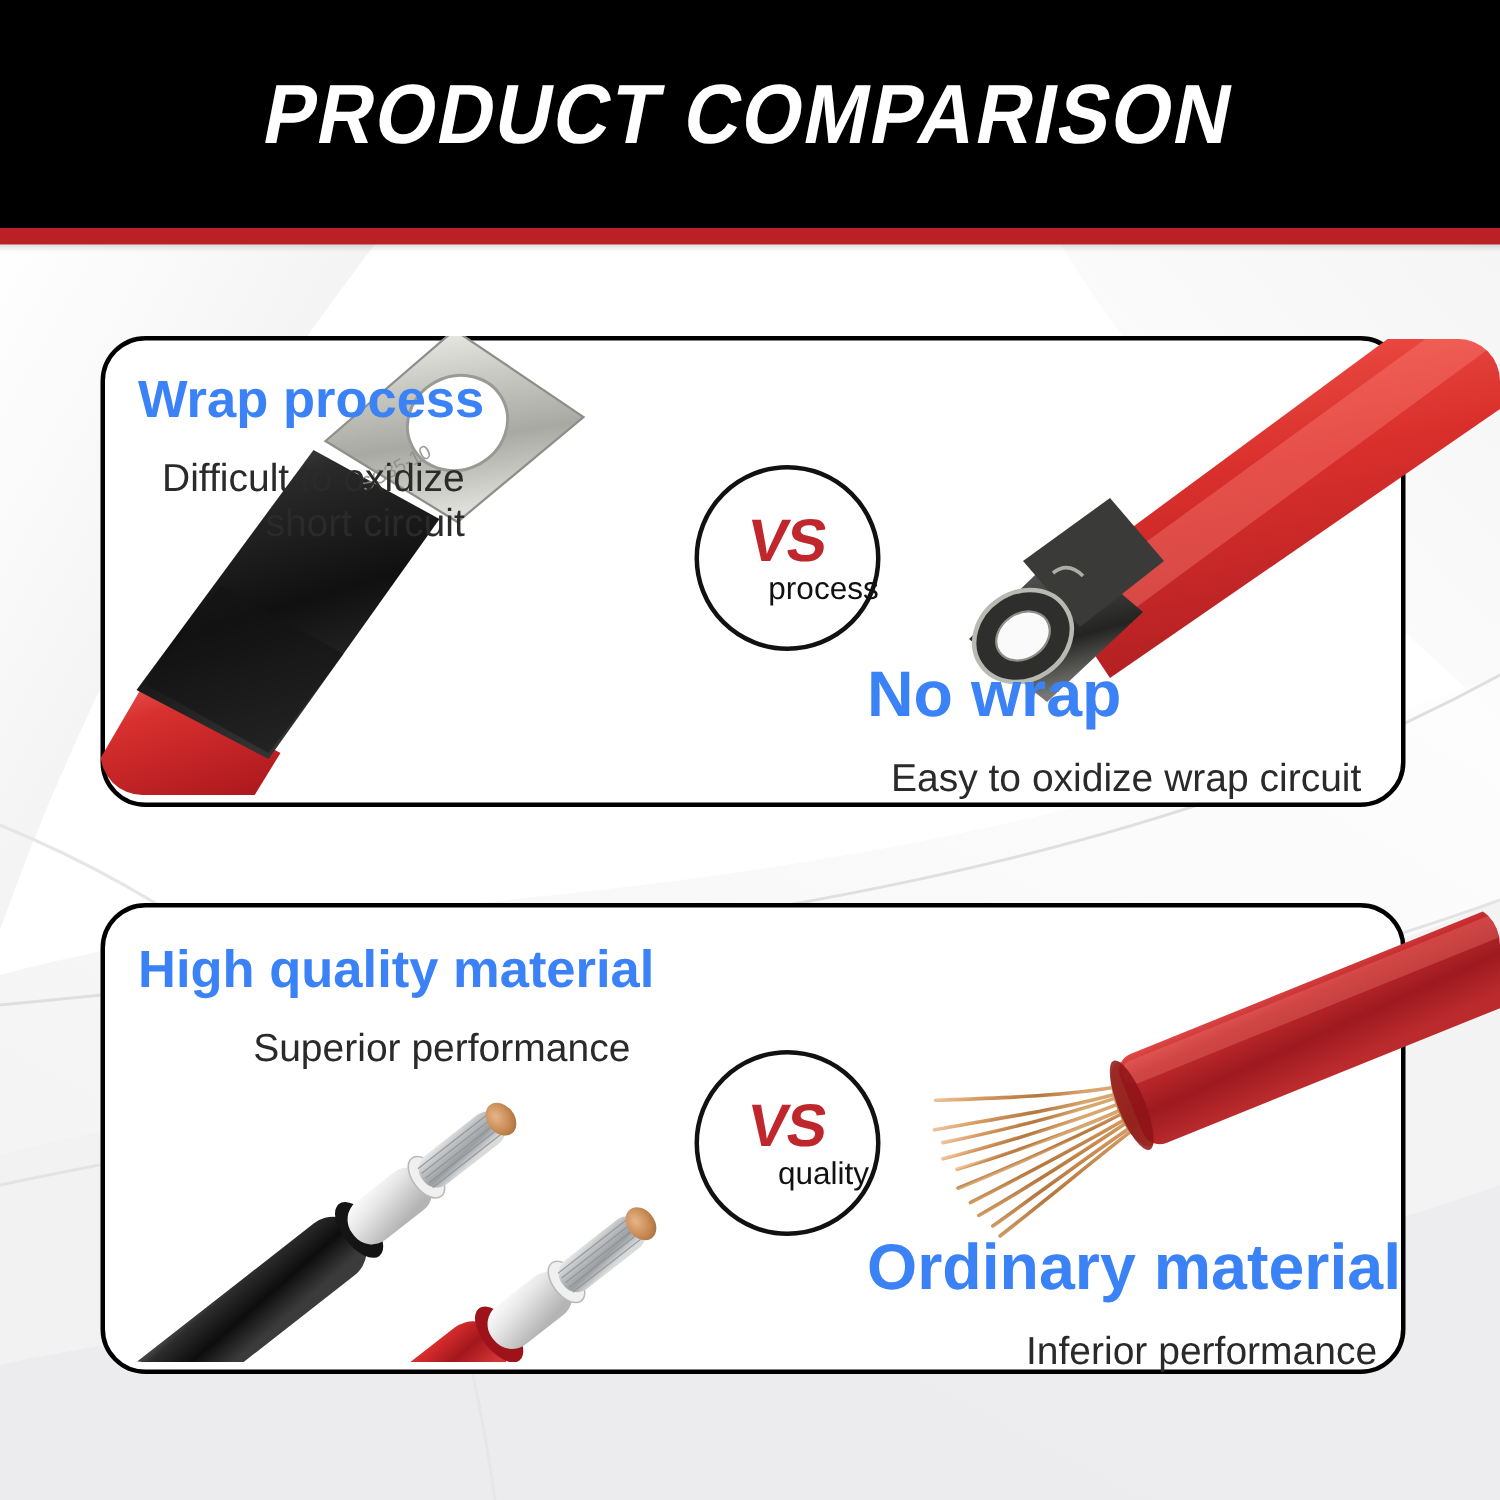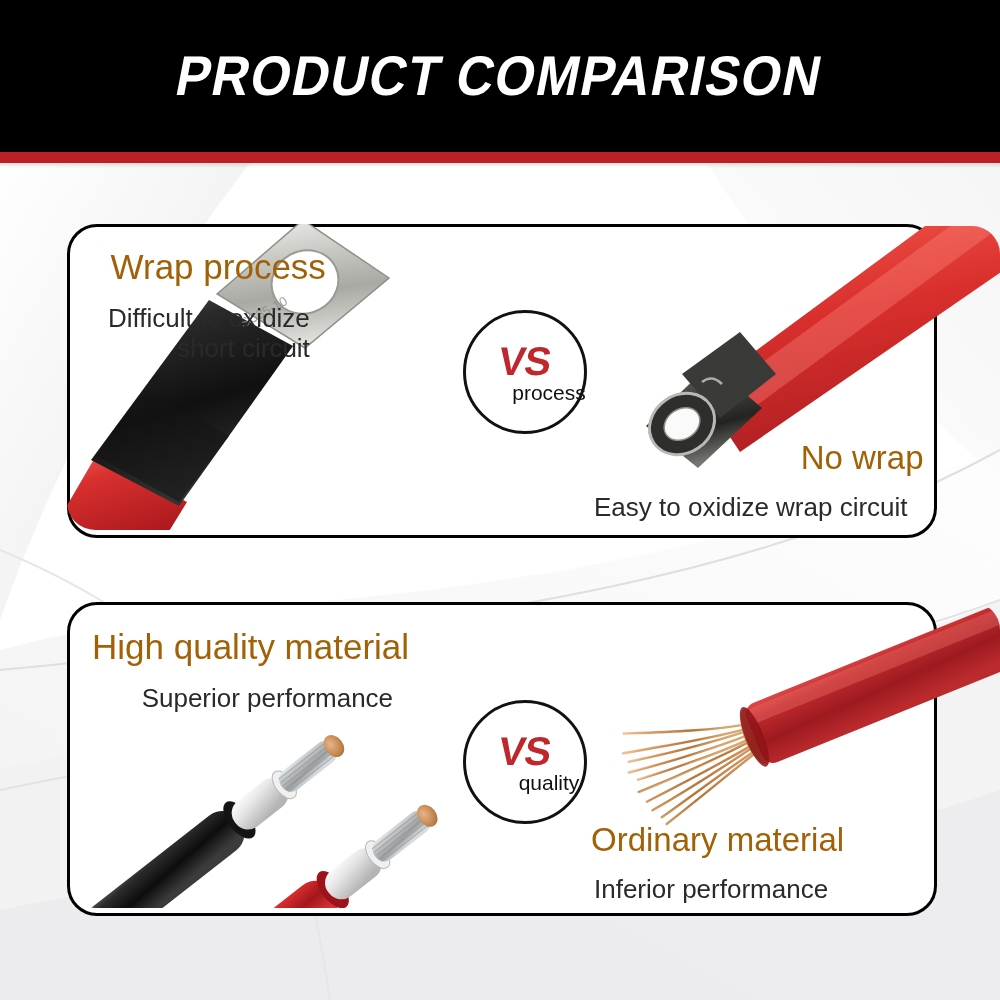--- a/index.html
+++ b/index.html
@@ -79,44 +79,43 @@
     left: 0; top: 0;
     width: 100%; height: 100%;
     border-radius: 27px;
     overflow: hidden;
   }
 
   
   .txt-block { position: absolute; z-index: 6; }
   .heading {
     font-family: "Liberation Sans", sans-serif;
-    font-weight: normal;
+    font-weight: bold;
     font-size: 35px;
-    color: #a16207;
+    color: #3b82f6;
     line-height: 1.1;
     white-space: nowrap;
     margin: 0;
-    text-align: right;
   }
   .subtext {
     font-family: "Liberation Sans", sans-serif;
     font-weight: normal;
     font-size: 26px;
     color: #2a2a2a;
     line-height: 1.18;
     margin: 16px;
     white-space: pre-line;
     text-align: right;
   }
 
   #tb-1-left  { left: 92px;  top: 248px; }
   #tb-1-right { left: 578px; top: 440px; }
   #tb-2-left  { left: 92px;  top: 628px; }
   #tb-2-right { left: 578px; top: 822px; }
-  #tb-1-right .heading, #tb-2-right .heading { font-size: 33px; }
+  #tb-1-right .heading, #tb-2-right .heading { font-size: 43px; }
 
   
   .vs-badge {
     position: absolute;
     width: 118px; height: 118px;
     border-radius: 50%;
     background: #ffffff;
     border: 3.5px solid #111111;
     z-index: 20;
     display: flex;

